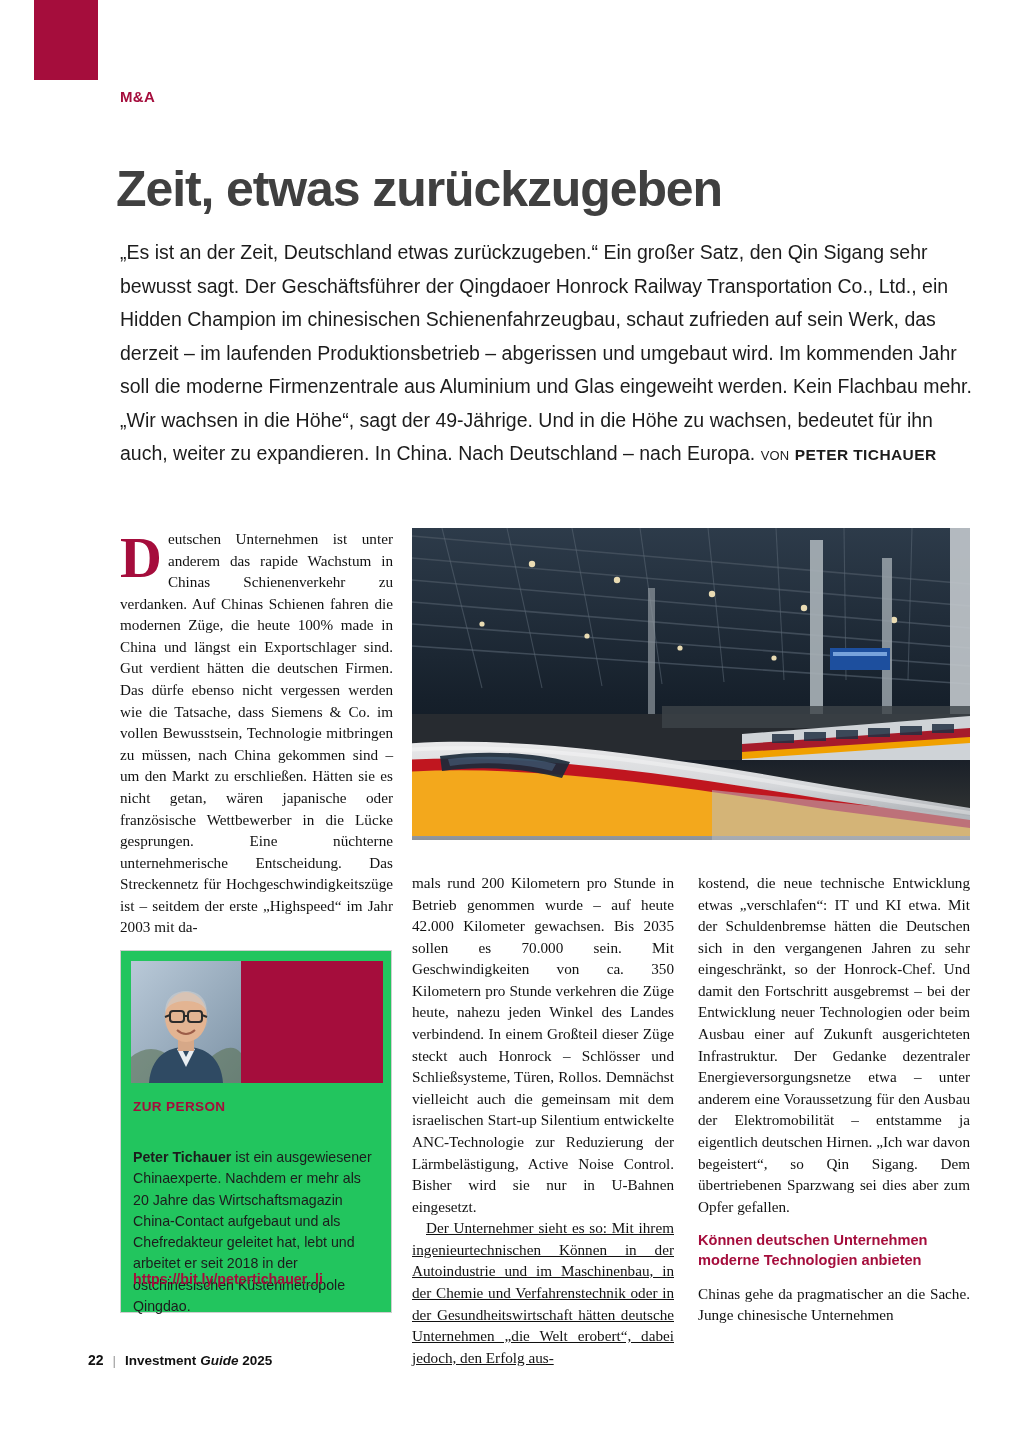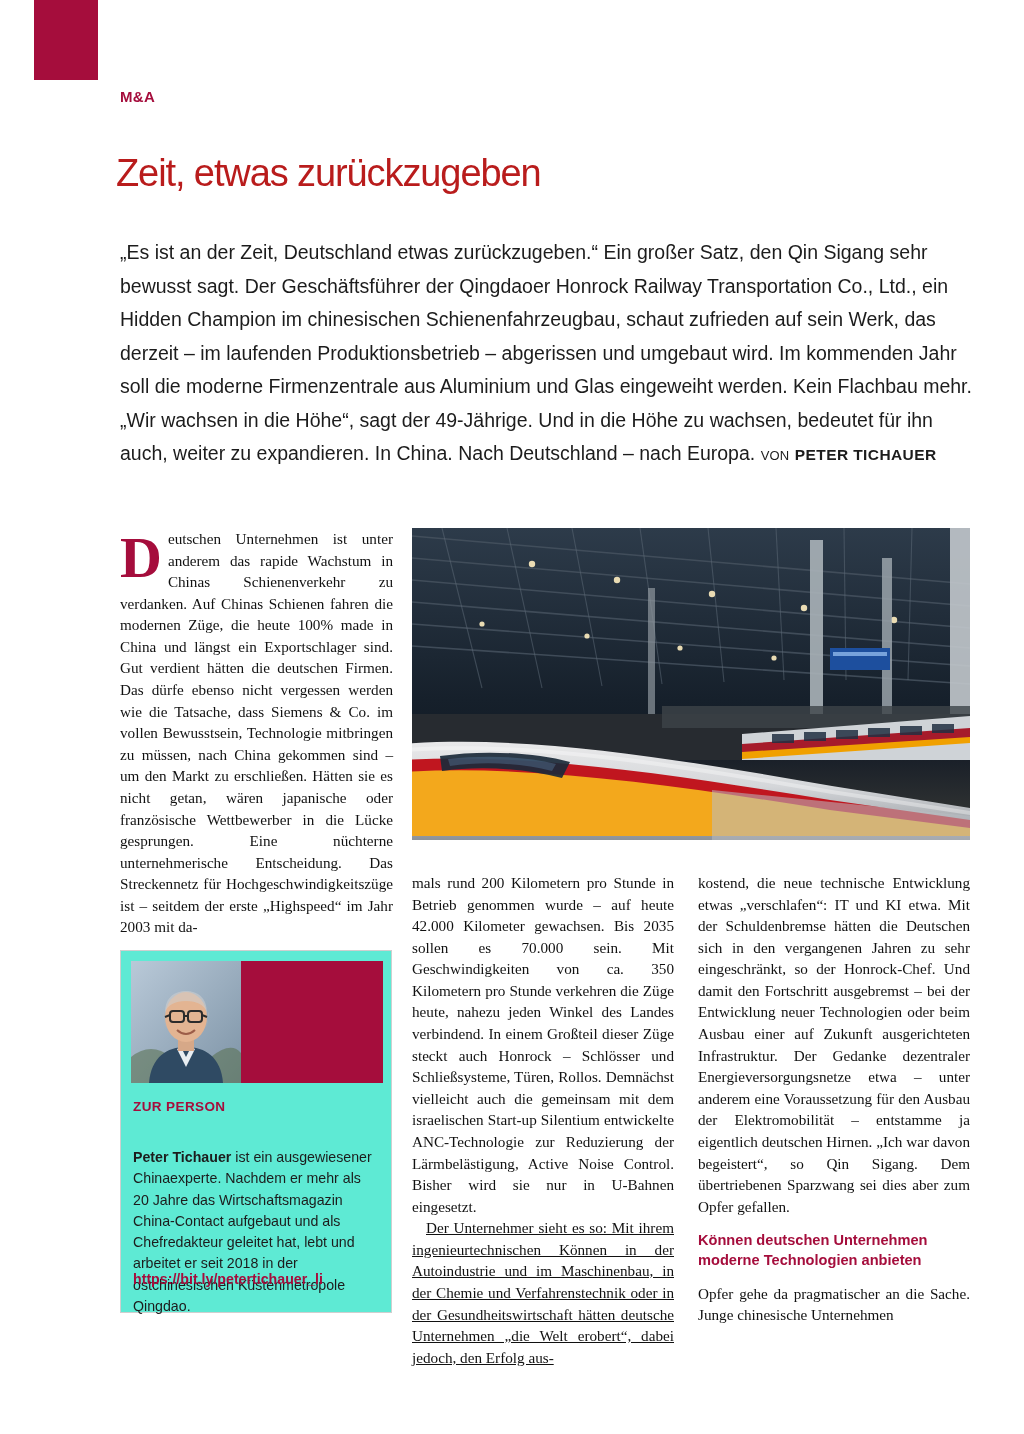--- a/index.html
+++ b/index.html
@@ -37,24 +37,24 @@
     font-size: 15px;
     font-weight: bold;
     color: #a50d3c;
     letter-spacing: 0.3px;
   }
   .headline {
     position: absolute;
     left: 100px;
     top: 128px;
     width: 860px;
-    font-size: 38px;
-    font-weight: normal;
+    font-size: 50px;
+    font-weight: bold;
     letter-spacing: -1.1px;
-    color: #b91c1c;
+    color: #404040;
     line-height: 1.08;
   }
   .standfirst {
     position: absolute;
     left: 104px;
     top: 236px;
     width: 852px;
     font-size: 19.5px;
     line-height: 1.72;
     color: #1c1c1c;
@@ -123,21 +123,21 @@
   .photo svg { display: block; }
 
   
   .authorbox {
     position: absolute;
     left: 104px;
     top: 950px;
     width: 272px;
     height: 363px;
     border: 1px solid #cfcfcf;
-    background: #5eead4;
+    background: #22c55e;
     box-sizing: border-box;
   }
   .authorbox .imgrow {
     position: absolute;
     left: 10px;
     top: 10px;
     width: 252px;
     height: 122px;
     display: flex;
   }
@@ -367,17 +367,22 @@
   </div>
 
   <div class="col" id="col2">
     <p>mals rund 200 Kilometern pro Stunde in Betrieb genommen wurde – auf heute 42.000 Kilometer gewachsen. Bis 2035 sollen es 70.000 sein. Mit Geschwindigkeiten von ca. 350 Kilometern pro Stunde verkehren die Züge heute, nahezu jeden Winkel des Landes verbindend. In einem Großteil dieser Züge steckt auch Honrock – Schlösser und Schließsysteme, Türen, Rollos. Demnächst vielleicht auch die gemeinsam mit dem israelischen Start-up Silentium entwickelte ANC-Technologie zur Reduzierung der Lärmbelästigung, Active Noise Control. Bisher wird sie nur in U-Bahnen eingesetzt.</p>
     <p>Der Unternehmer sieht es so: Mit ihrem ingenieurtechnischen Können in der Autoindustrie und im Maschinenbau, in der Chemie und Verfahrenstechnik oder in der Gesundheitswirtschaft hätten deutsche Unternehmen „die Welt erobert“, dabei jedoch, den Erfolg aus-</p>
   </div>
 
   <div class="col" id="col3">
     <p>kostend, die neue technische Entwicklung etwas „verschlafen“: IT und KI etwa. Mit der Schuldenbremse hätten die Deutschen sich in den vergangenen Jahren zu sehr eingeschränkt, so der Honrock-Chef. Und damit den Fortschritt ausgebremst – bei der Entwicklung neuer Technologien oder beim Ausbau einer auf Zukunft ausgerichteten Infrastruktur. Der Gedanke dezentraler Energieversorgungsnetze etwa – unter anderem eine Voraussetzung für den Ausbau der Elektromobilität – entstamme ja eigentlich deutschen Hirnen. „Ich war davon begeistert“, so Qin Sigang. Dem übertriebenen Sparzwang sei dies aber zum Opfer gefallen.</p>
     <div class="subhead">Können deutschen Unternehmen moderne Technologien anbieten</div>
-    <p>Opfer gehe da pragmatischer an die Sache. Junge chinesische Unternehmen</p>
-  </div>
-
+    <p>Chinas gehe da pragmatischer an die Sache. Junge chinesische Unternehmen</p>
+  </div>
+
+  <div class="footer">
+    <span class="pagenum">22</span>
+    <span class="sep">|</span>
+    <span class="mag"><span>Investment</span> <span class="it">Guide</span> <span class="year">2025</span></span>
+  </div>
 
 </div>
 
 </body></html>

